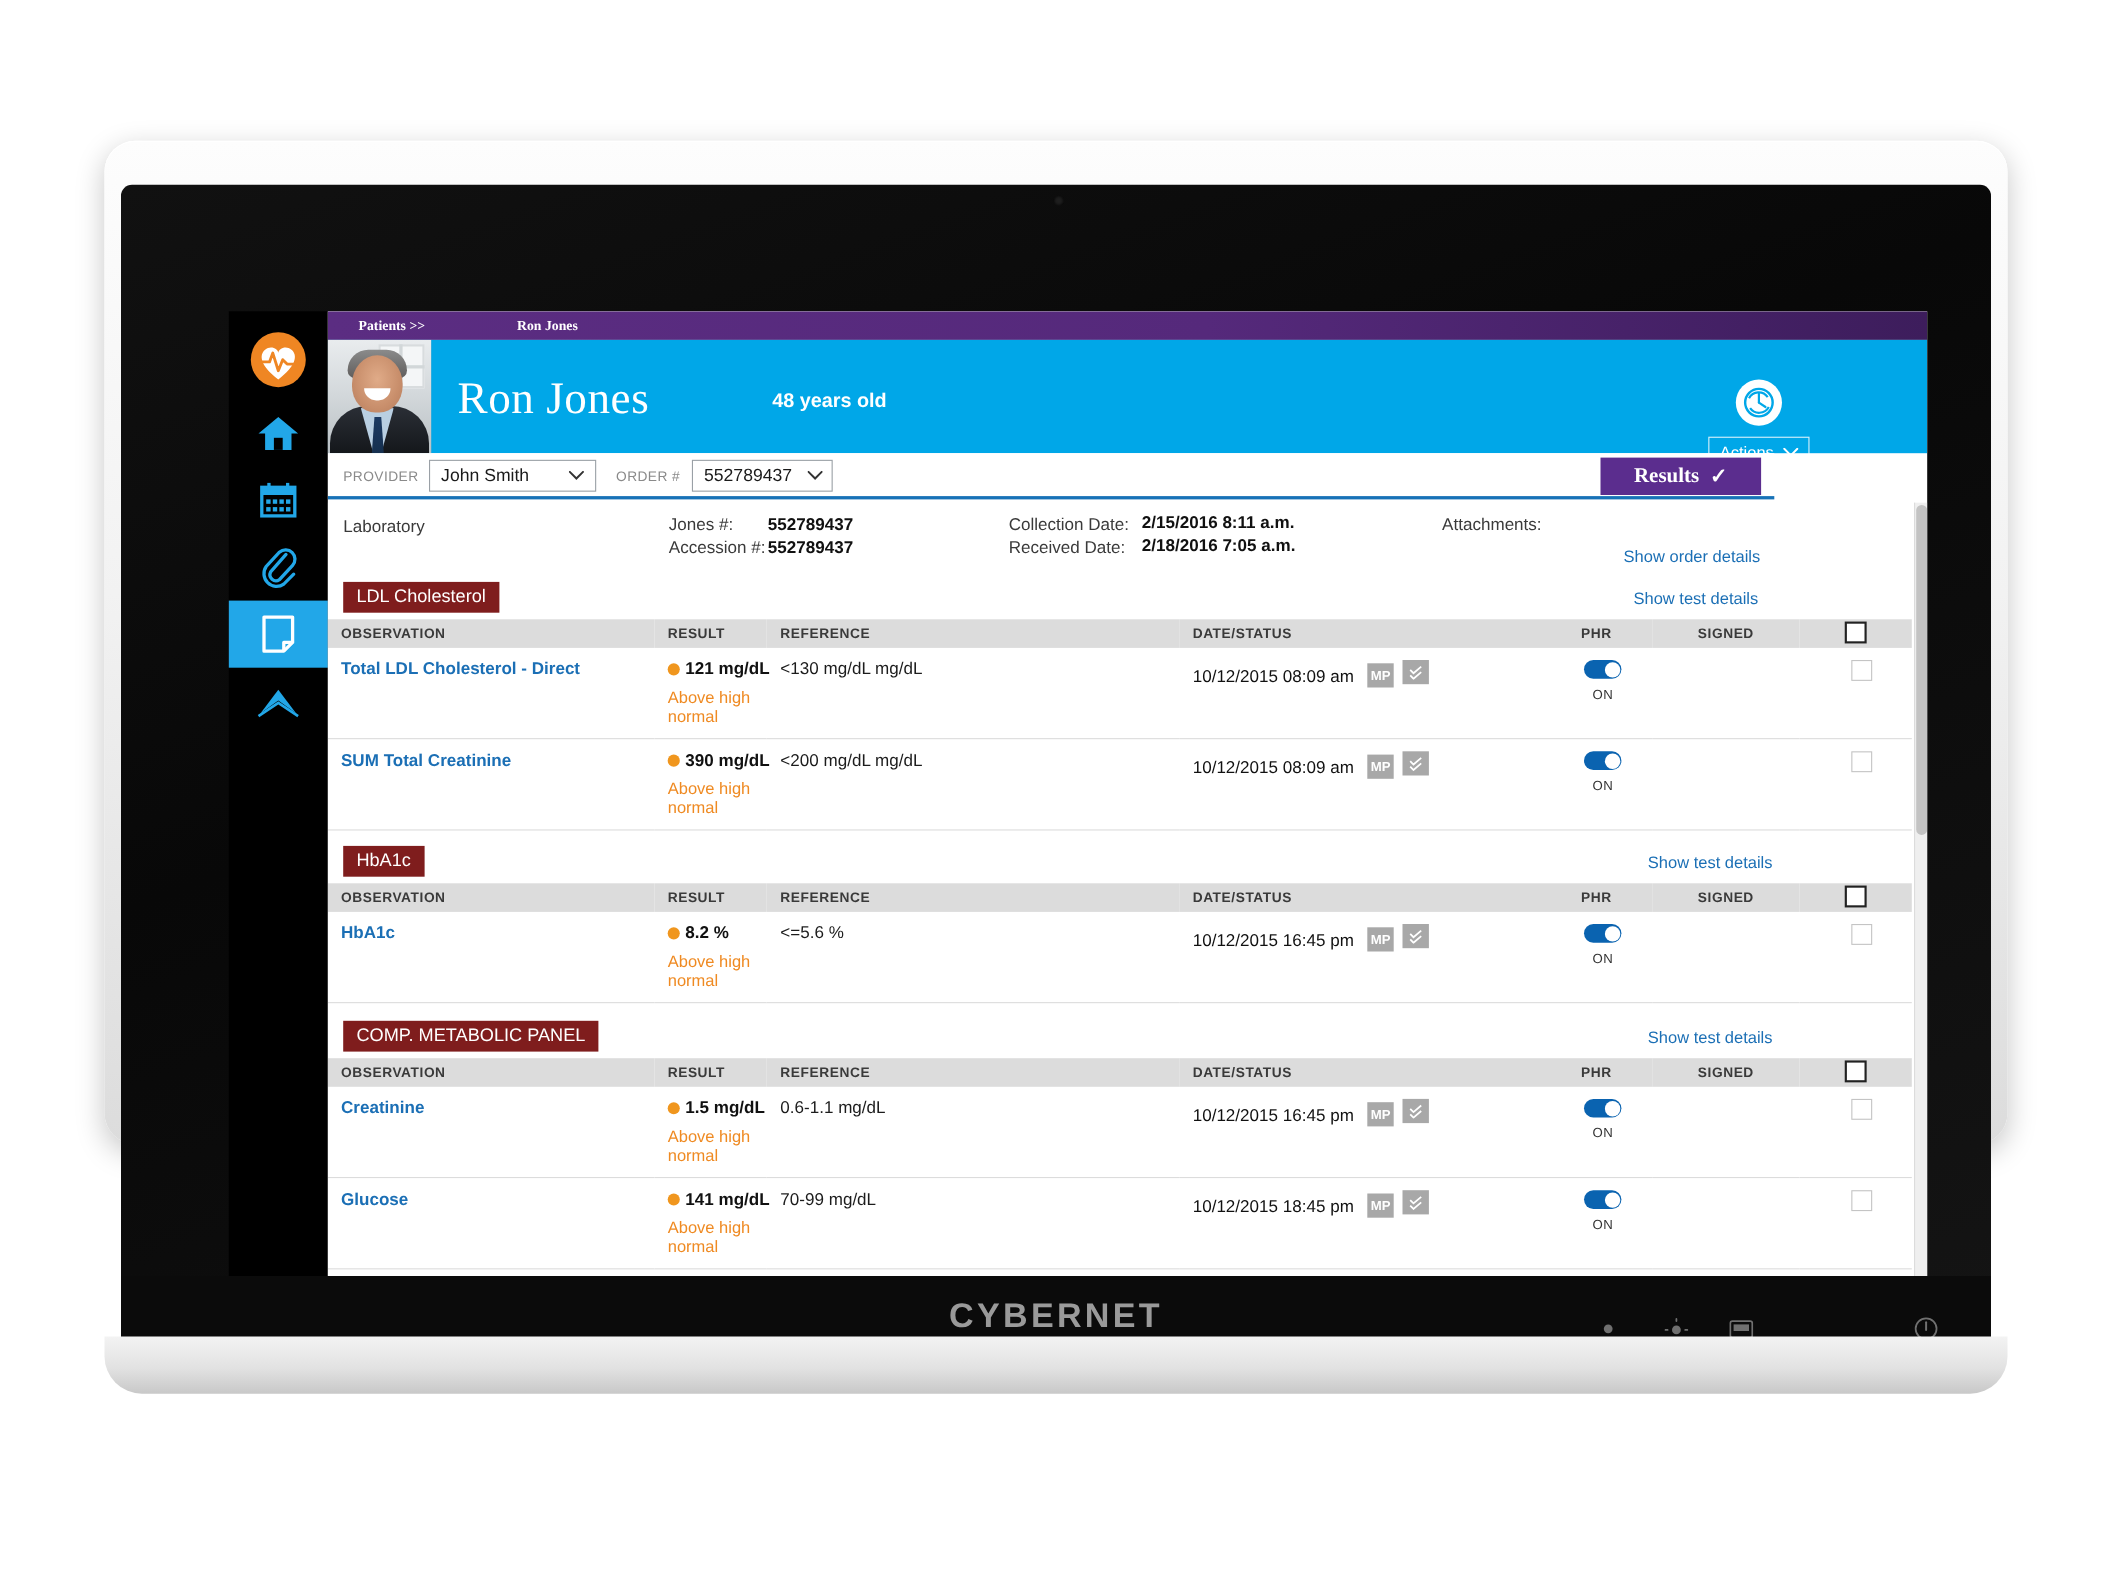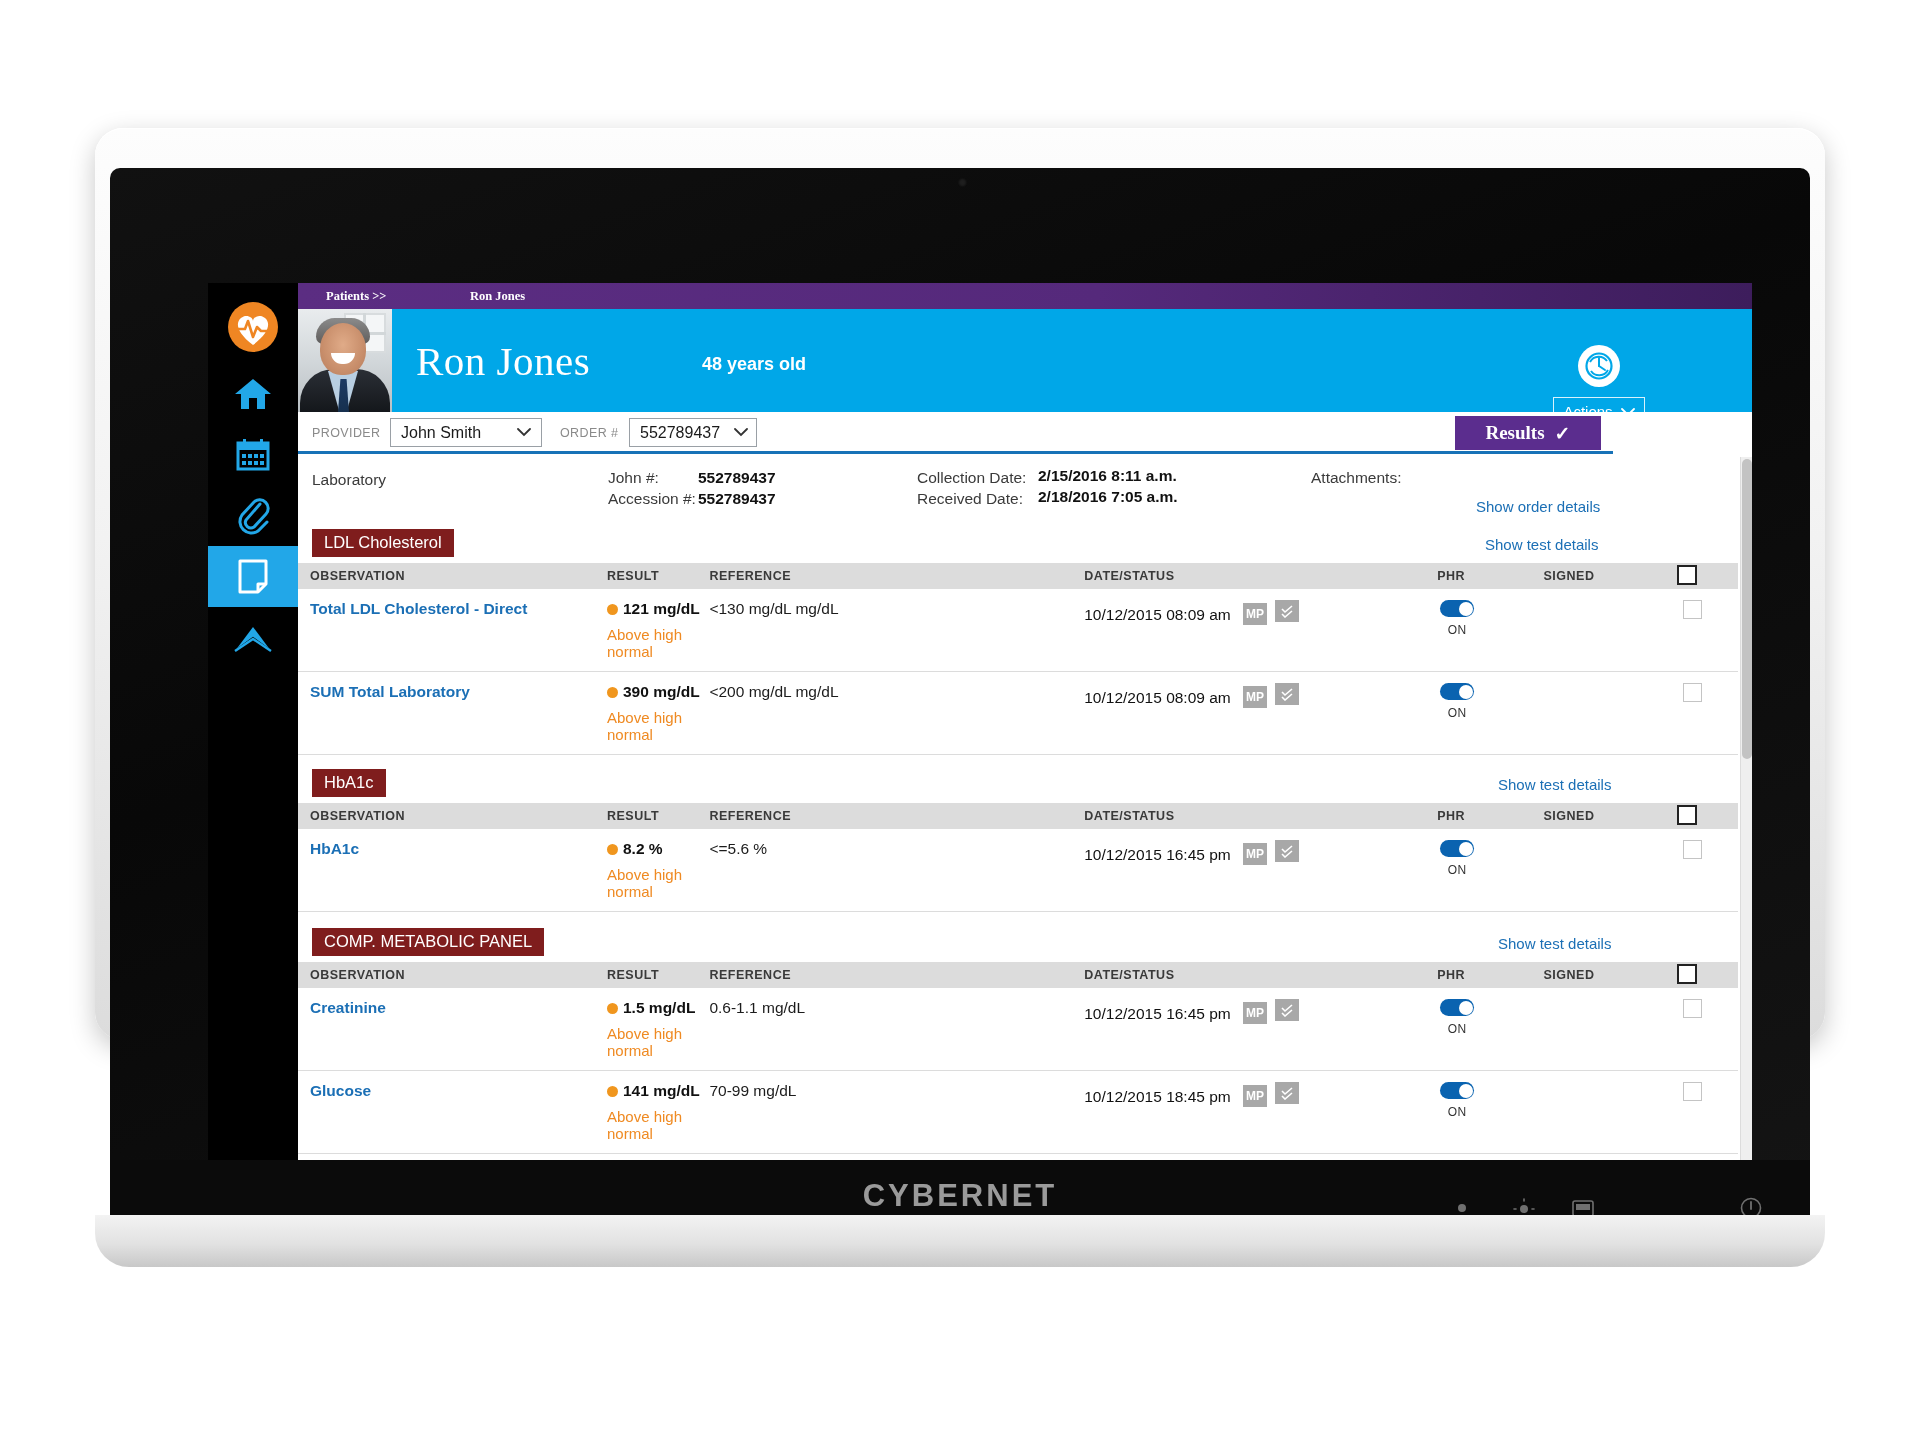--- a/index.html
+++ b/index.html
@@ -410,21 +410,21 @@
         <span>Results</span>
         <span>✓</span>
       </div>
     </div>
 
     <div id="body">
 
       <div id="labmeta">
         <div class="meta-t meta-lbl" style="left:14px; top:14px;">Laboratory</div>
 
-        <div class="meta-t meta-lbl" style="left:310px; top:12px;">John #:</div>
+        <div class="meta-t meta-lbl" style="left:310px; top:12px;">Jones #:</div>
         <div class="meta-t meta-val" style="left:400px; top:12px;">552789437</div>
         <div class="meta-t meta-lbl" style="left:310px; top:33px;">Accession #:</div>
         <div class="meta-t meta-val" style="left:400px; top:33px;">552789437</div>
 
         <div class="meta-t meta-lbl" style="left:619px; top:12px;">Collection Date:</div>
         <div class="meta-t meta-val" style="left:740px; top:10px;">2/15/2016 8:11 a.m.</div>
         <div class="meta-t meta-lbl" style="left:619px; top:33px;">Received Date:</div>
         <div class="meta-t meta-val" style="left:740px; top:31px;">2/18/2016 7:05 a.m.</div>
 
         <div class="meta-t meta-lbl" style="left:1013px; top:12px;">Attachments:</div>
@@ -477,21 +477,21 @@
                     <path d="M2 5 L5 8 L12 2" fill="none" stroke="#fff" stroke-width="1.6"></path>
                     <path d="M2 10 L5 13 L12 7" fill="none" stroke="#fff" stroke-width="1.6"></path>
                   </svg>
                 </span></td>
             <td class="toggle-wrap"><span class="toggle"></span><span class="toggle-on-lbl">ON</span></td>
             <td class="cellc"></td>
             <td class="cellc"><span class="chk"></span></td>
           </tr>
           <tr>
             <td>
-                <div class="obs-name">SUM Total Laboratory</div>
+                <div class="obs-name">SUM Total Creatinine</div>
               </td>
             <td>
                 <div class="res-val"><span class="dot"></span><span>390 mg/dL</span></div>
                 <div class="flag">Above high normal</div>
               </td>
             <td>
                 <div class="ref">&lt;200 mg/dL mg/dL</div>
               </td>
             <td><span class="dts">10/12/2015 08:09 am</span>
                 <span class="badge-mp">MP</span>

